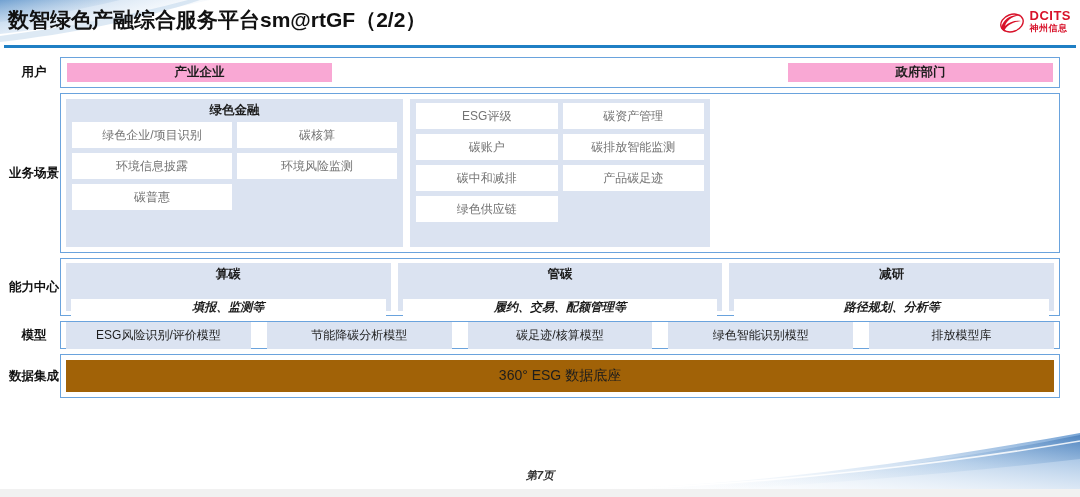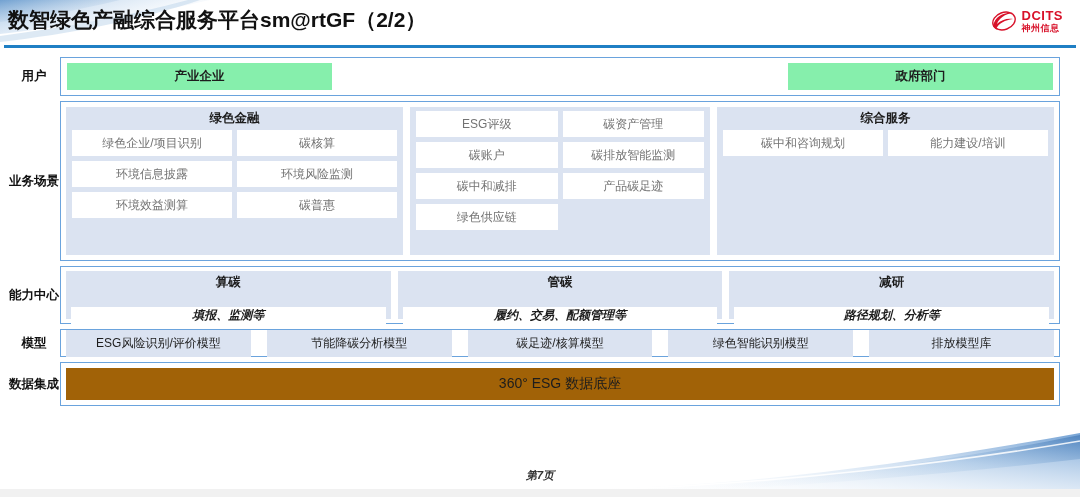--- a/index.html
+++ b/index.html
@@ -38,22 +38,22 @@
     letter-spacing: 0px; white-space: nowrap;
   }
   .title-rule {
     position: absolute; left: 4px; top: 45px;
     width: 1072px; height: 3px;
     background: #1f7fc4;
   }
 
   
   .logo {
-    position: absolute; right: 17px; top: 9px;
-    display: flex; align-items: center; gap: 5px;
+    position: absolute; right: 9px; top: 9px;
+    display: flex; align-items: flex-end; gap: 5px;
   }
   .logo-mark { width: 26px; height: 20px; }
   .logo-words { display: flex; flex-direction: column; line-height: 1; }
   .logo-en {
     font-size: 13px; font-weight: bold; color: #d8122a;
     letter-spacing: 0.5px;
   }
   .logo-cn {
     font-size: 9px; font-weight: bold; color: #d8122a;
     letter-spacing: 0.5px; margin-top: 2px;
@@ -77,22 +77,22 @@
     border: 1.5px solid #6aa3dd;
     background: #ffffff;
     padding: 4px;
     display: flex; gap: 8px;
   }
 
   
   .row-users .row-body { padding: 5px 6px; justify-content: space-between; }
   .user-chip {
     flex: 0 0 265px;
-    height: 27px;
-    background: #86efac;
+    height: 19px;
+    background: #f9a8d4;
     display: flex; align-items: center; justify-content: center;
     font-size: 12.5px; font-weight: bold; color: #1d1d1d;
   }
   .user-spacer { flex: 1 1 auto; }
 
   
   .row-scenario .row-body { height: 160px; padding: 5px; gap: 7px; }
   .panel {
     background: #dbe3f1;
     display: flex; flex-direction: column;
@@ -229,44 +229,36 @@
       <div class="row-label">业务场景</div>
       <div class="row-body">
 
         <div class="panel panel-a">
           <div class="panel-title">绿色金融</div>
           <div class="panel-items">
             <div class="cell">绿色企业/项目识别</div>
             <div class="cell">碳核算</div>
             <div class="cell">环境信息披露</div>
             <div class="cell">环境风险监测</div>
-            <div class="cell">环境效益测算</div>
             <div class="cell">碳普惠</div>
           </div>
         </div>
 
         <div class="panel panel-b">
           <div class="panel-items">
             <div class="cell">ESG评级</div>
             <div class="cell">碳资产管理</div>
             <div class="cell">碳账户</div>
             <div class="cell">碳排放智能监测</div>
             <div class="cell">碳中和减排</div>
             <div class="cell">产品碳足迹</div>
             <div class="cell">绿色供应链</div>
           </div>
         </div>
 
-        <div class="panel panel-c">
-          <div class="panel-title">综合服务</div>
-          <div class="panel-items">
-            <div class="cell">碳中和咨询规划</div>
-            <div class="cell">能力建设/培训</div>
-          </div>
-        </div>
 
       </div>
     </div>
 
     <div class="row row-capability">
       <div class="row-label">能力中心</div>
       <div class="row-body">
         <div class="cap-panel">
           <div class="cap-title">算碳</div>
           <div class="cap-sub">填报、监测等</div>

